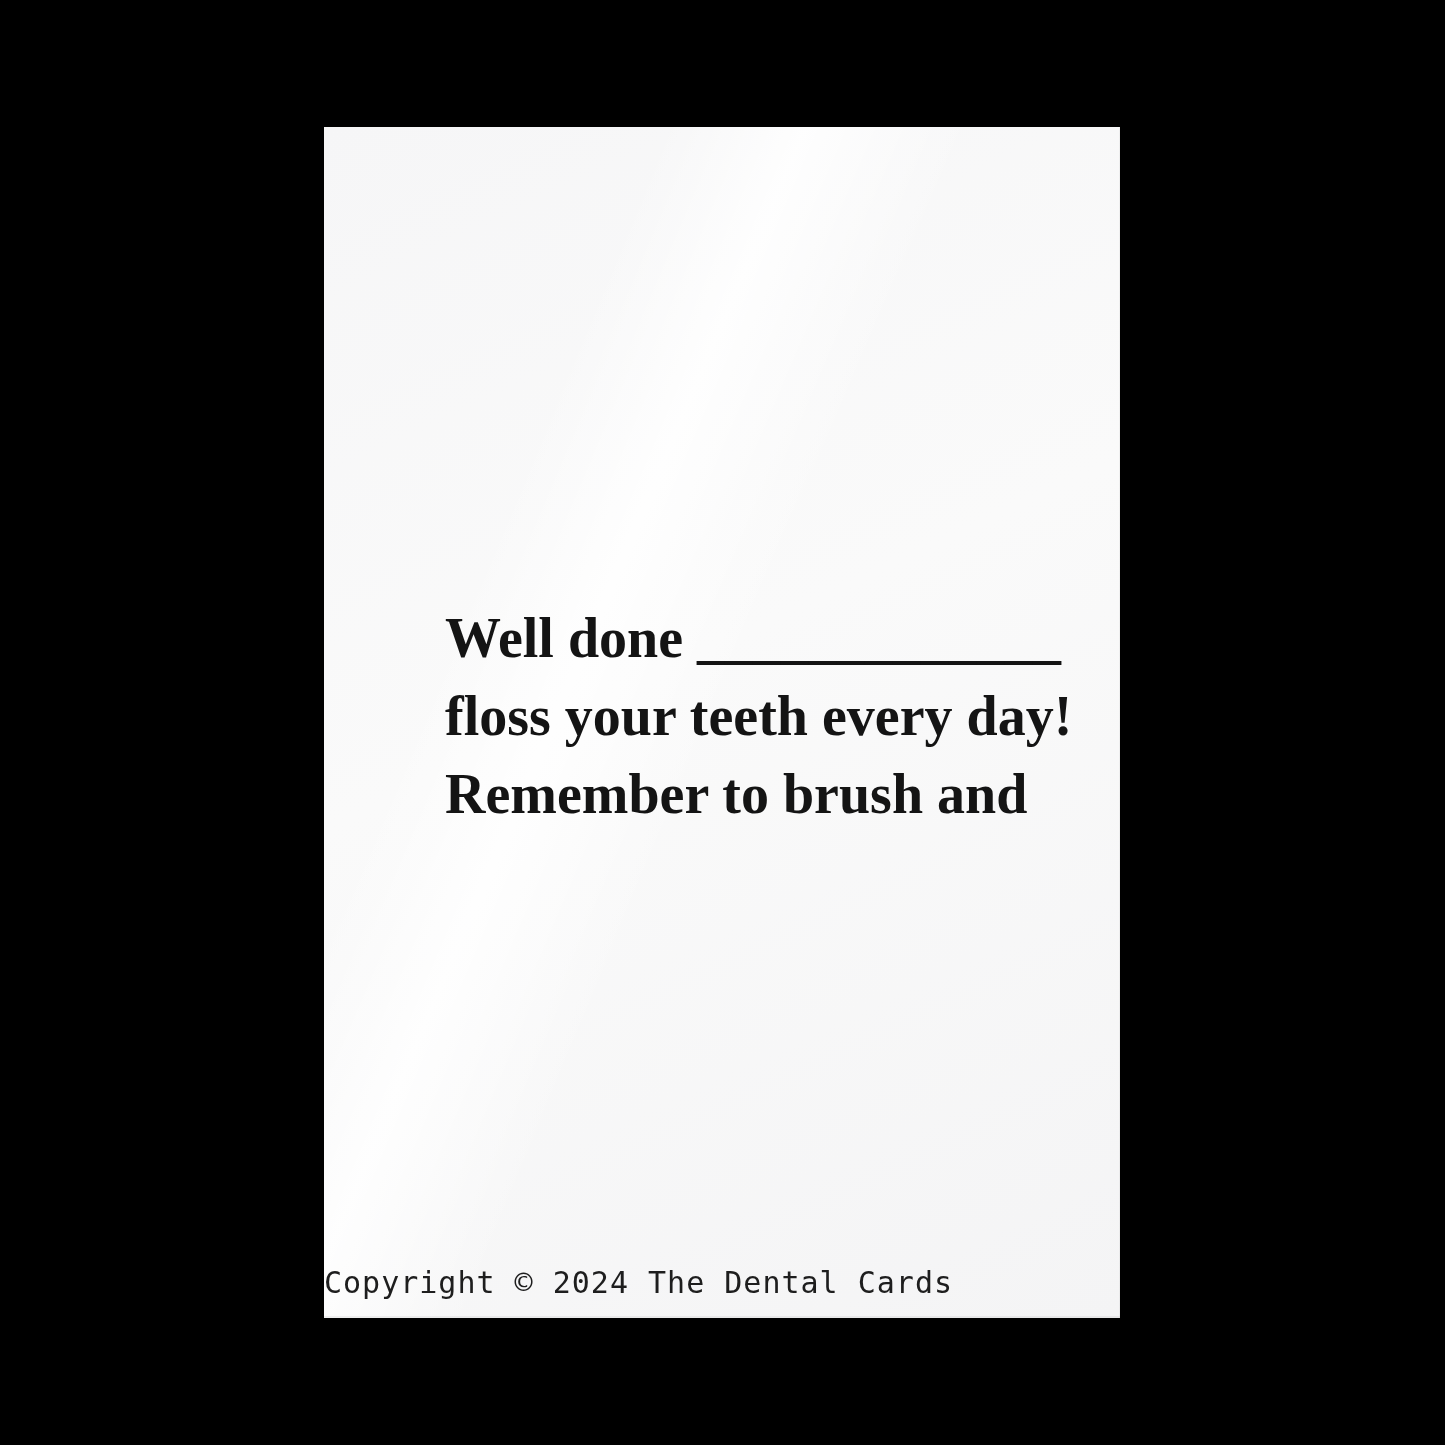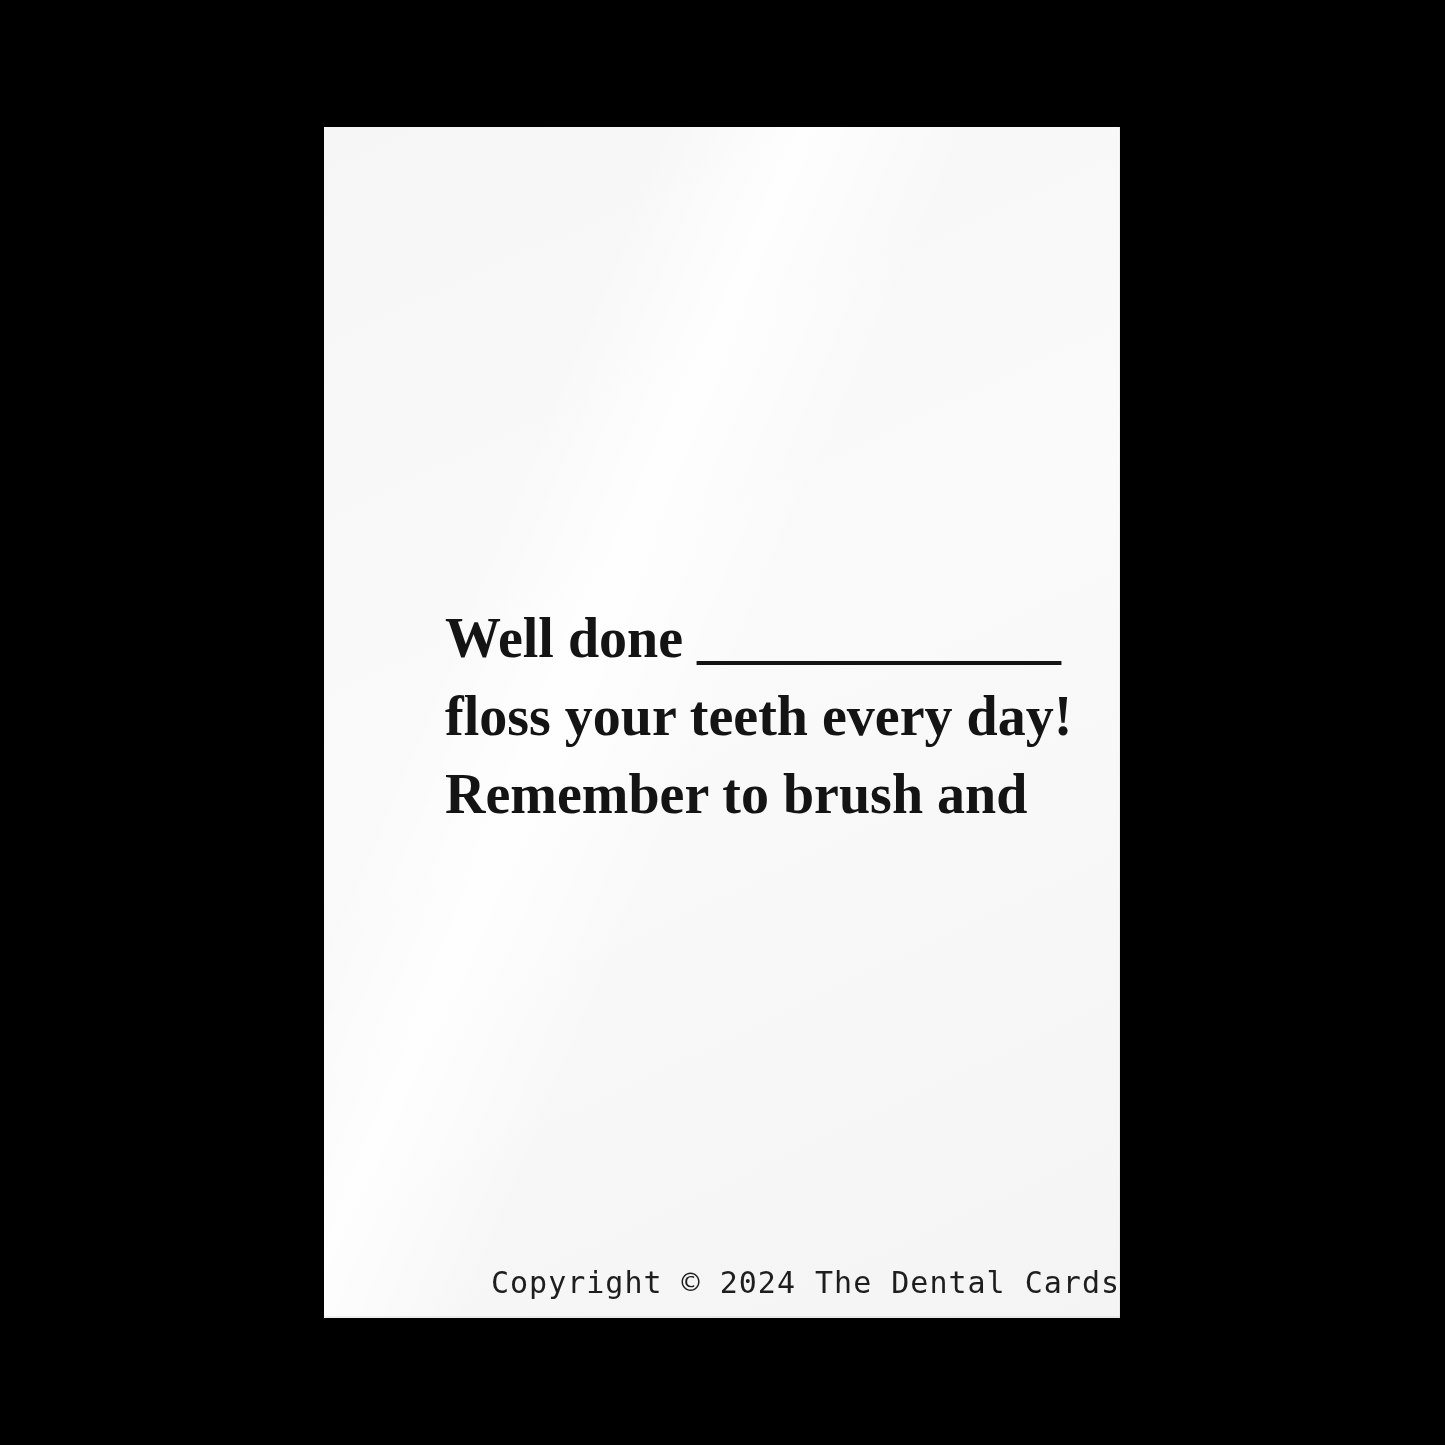--- a/index.html
+++ b/index.html
@@ -38,21 +38,21 @@
     font-size:56px;
     line-height:78px;
     letter-spacing:0px;
     white-space:nowrap;
   }
   .message p{margin:0;padding:0;}
   .footer{
     position:absolute;
     left:0;right:0;
     bottom:18px;
-    text-align:right;
+    text-align:left;
     color:var(--footer-ink);
     font-family:"DejaVu Sans Mono", monospace;
     font-size:30px;
     letter-spacing:1px;
     white-space:nowrap;
   }
 </style>
 </head>
 <body>
 

